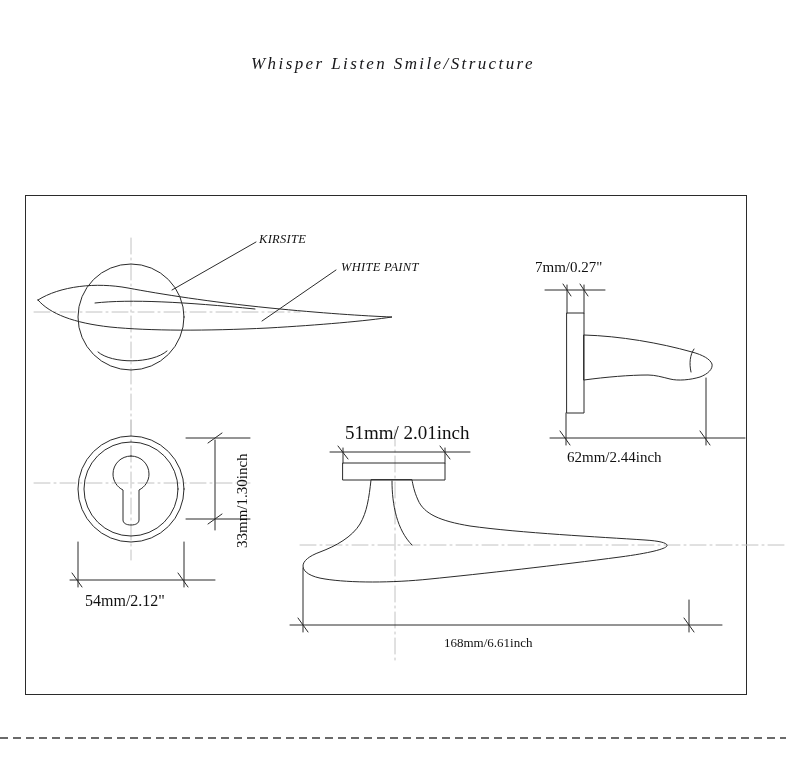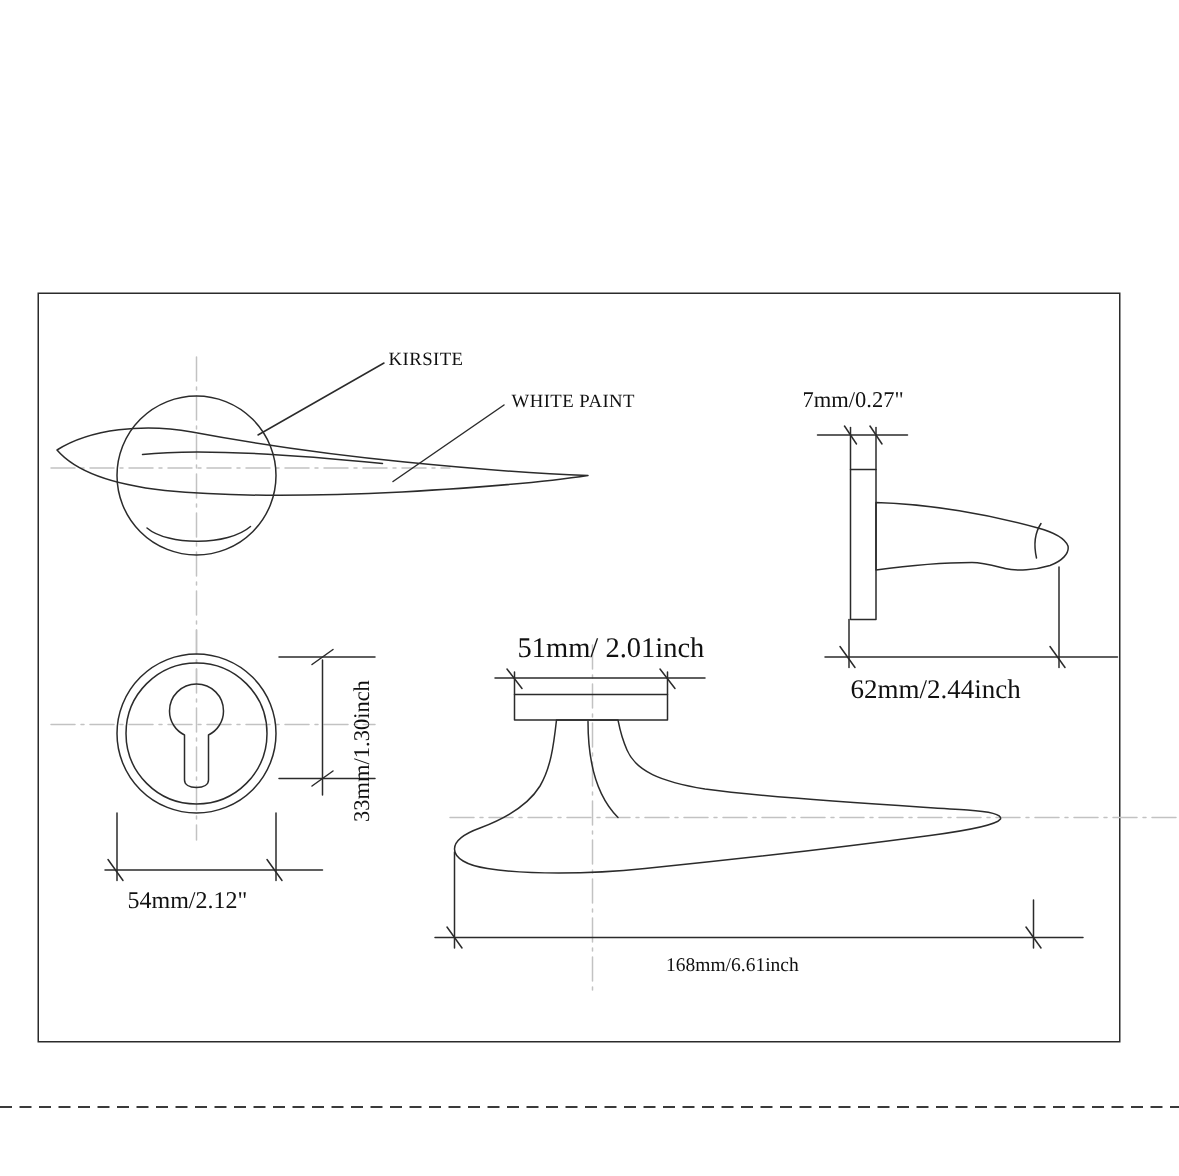--- a/index.html
+++ b/index.html
@@ -53,40 +53,42 @@
     pointer-events: none;
   }
   .lbl {
     position: absolute;
     font-family: "Liberation Serif", serif;
     font-size: 14px;
     color: #111;
     white-space: nowrap;
   }
   .lbl.italic {
+    font-style: italic;
     font-size: 12.5px;
     letter-spacing: 0.3px;
   }
   .lbl.vert {
     transform-origin: left top;
     transform: rotate(-90deg);
   }
   .dash-bottom {
     position: absolute;
     left: 0;
     top: 737px;
     width: 786px;
     height: 2px;
   }
 </style>
 </head>
 <body>
 
 <div id="page">
 
+  <div class="title">Whisper Listen Smile/Structure</div>
 
   <div class="drawing-frame"></div>
 
   <svg class="canvas" viewBox="0 0 786 784" xmlns="http://www.w3.org/2000/svg">
     <g fill="none" stroke="#2b2b2b" stroke-width="1" stroke-linejoin="round" stroke-linecap="round">
 
       <g stroke="#c2c2c2" stroke-width="1" stroke-dasharray="16,4,2,4">
         <line x1="34" y1="312" x2="300" y2="312"></line>
         <line x1="131" y1="238" x2="131" y2="455"></line>
         <line x1="34" y1="483" x2="250" y2="483"></line>
@@ -183,21 +185,21 @@
         <line x1="689" y1="600" x2="689" y2="632"></line>
       </g>
 
     </g>
   </svg>
 
   <div class="lbl italic" style="left:259px; top:232px;">KIRSITE</div>
   <div class="lbl italic" style="left:341px; top:260px;">WHITE PAINT</div>
 
   <div class="lbl" style="left:535px; top:259px; font-size:15px;">7mm/0.27"</div>
-  <div class="lbl" style="left:567px; top:449px; font-size:18px;">62mm/2.44inch</div>
+  <div class="lbl" style="left:567px; top:449px; font-size:15px;">62mm/2.44inch</div>
 
   <div class="lbl vert" style="left:234px; top:548px; font-size:15px;">33mm/1.30inch</div>
 
   <div class="lbl" style="left:85px; top:592px; font-size:16px;">54mm/2.12"</div>
 
   <div class="lbl" style="left:345px; top:422px; font-size:19px;">51mm/ 2.01inch</div>
 
   <div class="lbl" style="left:444px; top:635px; font-size:13px;">168mm/6.61inch</div>
 
   <svg class="dash-bottom" viewBox="0 0 786 2" preserveAspectRatio="none">

